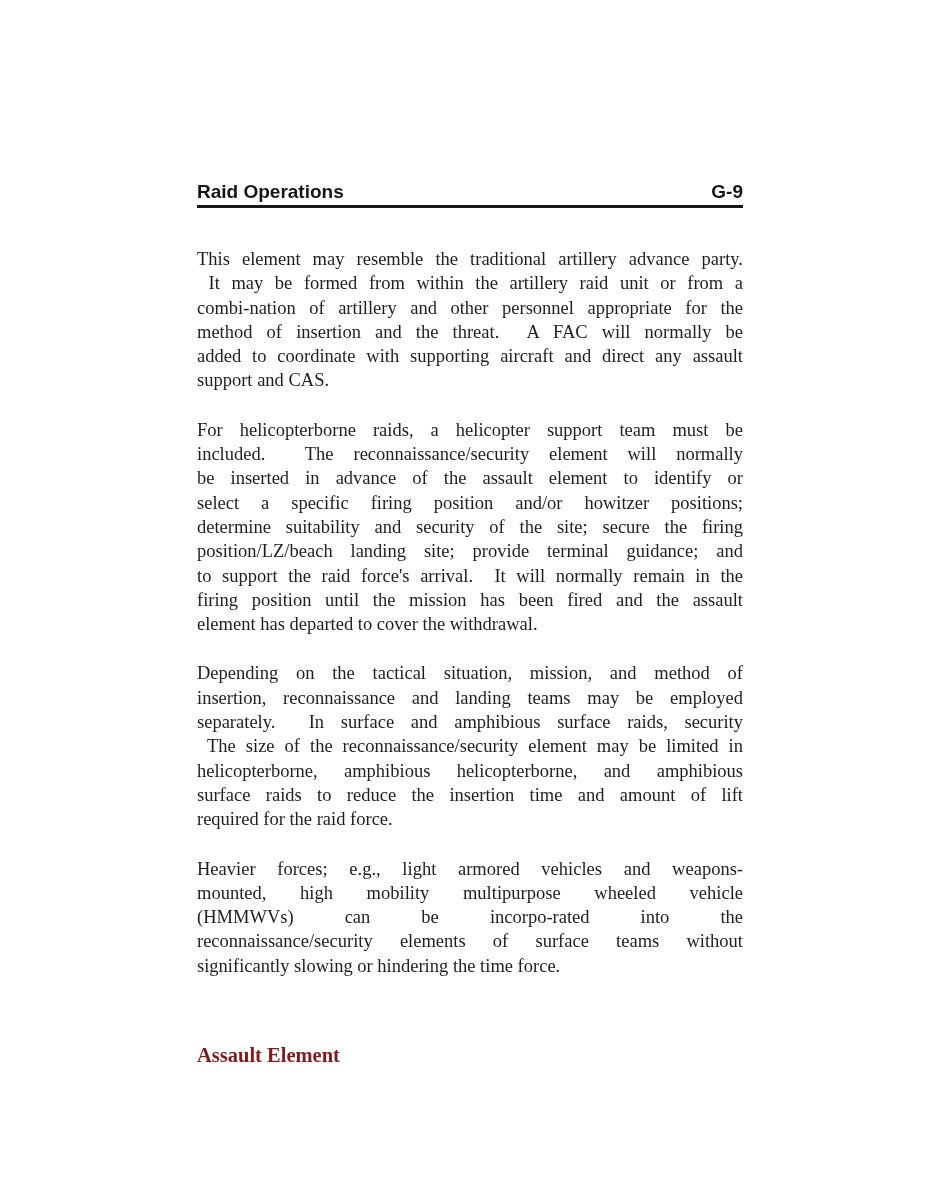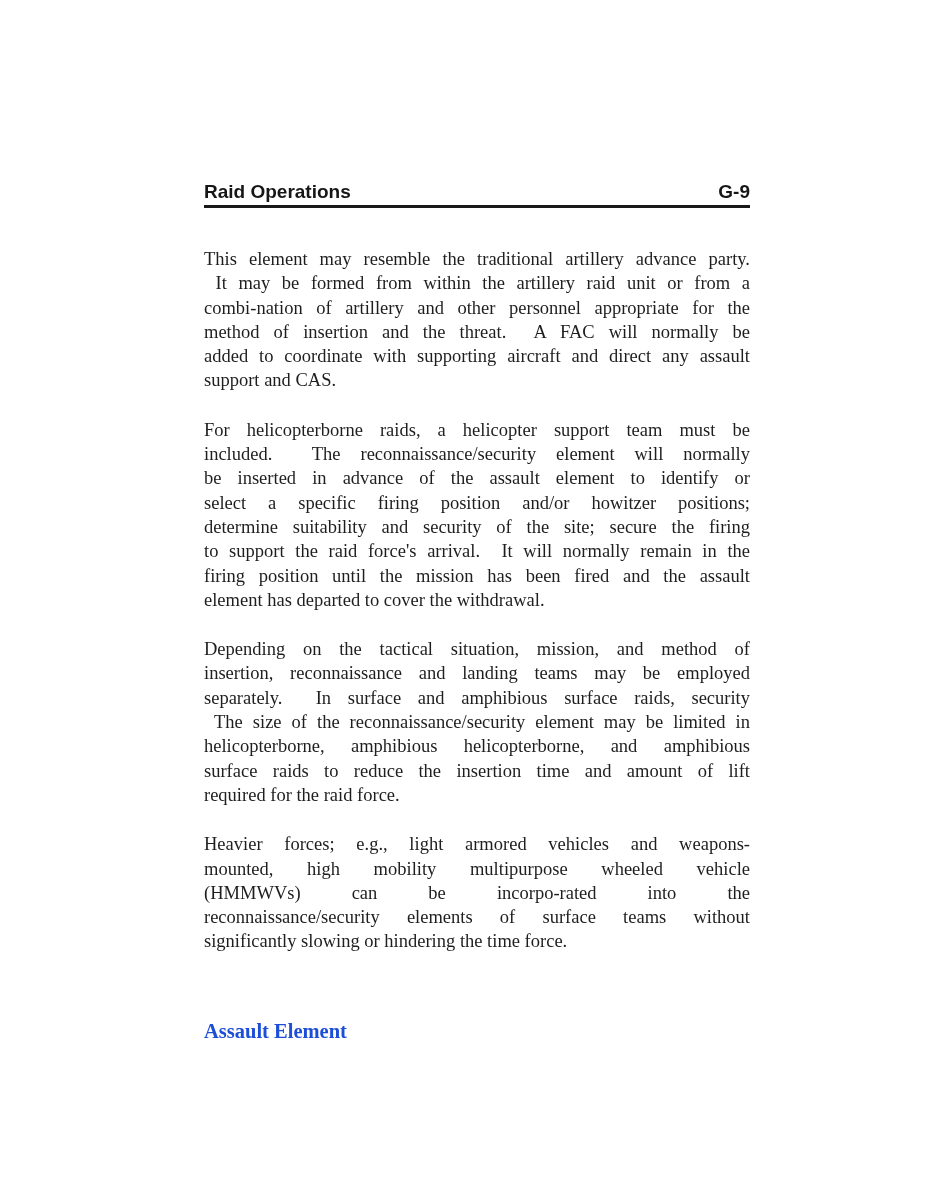--- a/index.html
+++ b/index.html
@@ -11,21 +11,21 @@
     position: relative;
     width: 926px;
     height: 1198px;
     background: #ffffff;
     overflow: hidden;
     font-family: "Liberation Serif", serif;
     color: #1e1e1e;
   }
   .content {
     position: absolute;
-    left: 204px;
+    left: 197px;
     top: 181px;
     width: 546px;
   }
   .header-row {
     display: flex;
     justify-content: space-between;
     align-items: flex-end;
     font-family: "Liberation Sans", sans-serif;
     font-weight: bold;
     font-size: 19px;
@@ -47,21 +47,21 @@
     text-align-last: justify;
   }
   .line.last {
     text-align-last: left;
   }
   .section-heading {
     margin-top: 66px;
     font-family: "Liberation Serif", serif;
     font-weight: bold;
     font-size: 20.5px;
-    color: #1d4ed8;
+    color: #7f1d1d;
   }
 </style>
 </head>
 <body>
 
 <div class="page">
   <div class="content">
 
     <div class="header-row">
       <span>Raid Operations</span>
@@ -76,20 +76,21 @@
           <div class="line">method of insertion and the threat.  A FAC will normally be</div>
           <div class="line">added to coordinate with supporting aircraft and direct any assault</div>
           <div class="line last">support and CAS.</div>
         </div>
         <div class="para">
           <div class="line">For helicopterborne raids, a helicopter support team must be</div>
           <div class="line">included.  The reconnaissance/security element will normally</div>
           <div class="line">be inserted in advance of the assault element to identify or</div>
           <div class="line">select a specific firing position and/or howitzer positions;</div>
           <div class="line">determine suitability and security of the site; secure the firing</div>
+          <div class="line">position/LZ/beach landing site; provide terminal guidance; and</div>
           <div class="line">to support the raid force's arrival.  It will normally remain in the</div>
           <div class="line">firing position until the mission has been fired and the assault</div>
           <div class="line last">element has departed to cover the withdrawal.</div>
         </div>
         <div class="para">
           <div class="line">Depending on the tactical situation, mission, and method of</div>
           <div class="line">insertion, reconnaissance and landing teams may be employed</div>
           <div class="line">separately.  In surface and amphibious surface raids, security</div>
           <div class="line"> The size of the reconnaissance/security element may be limited in</div>
           <div class="line">helicopterborne, amphibious helicopterborne, and amphibious</div>

